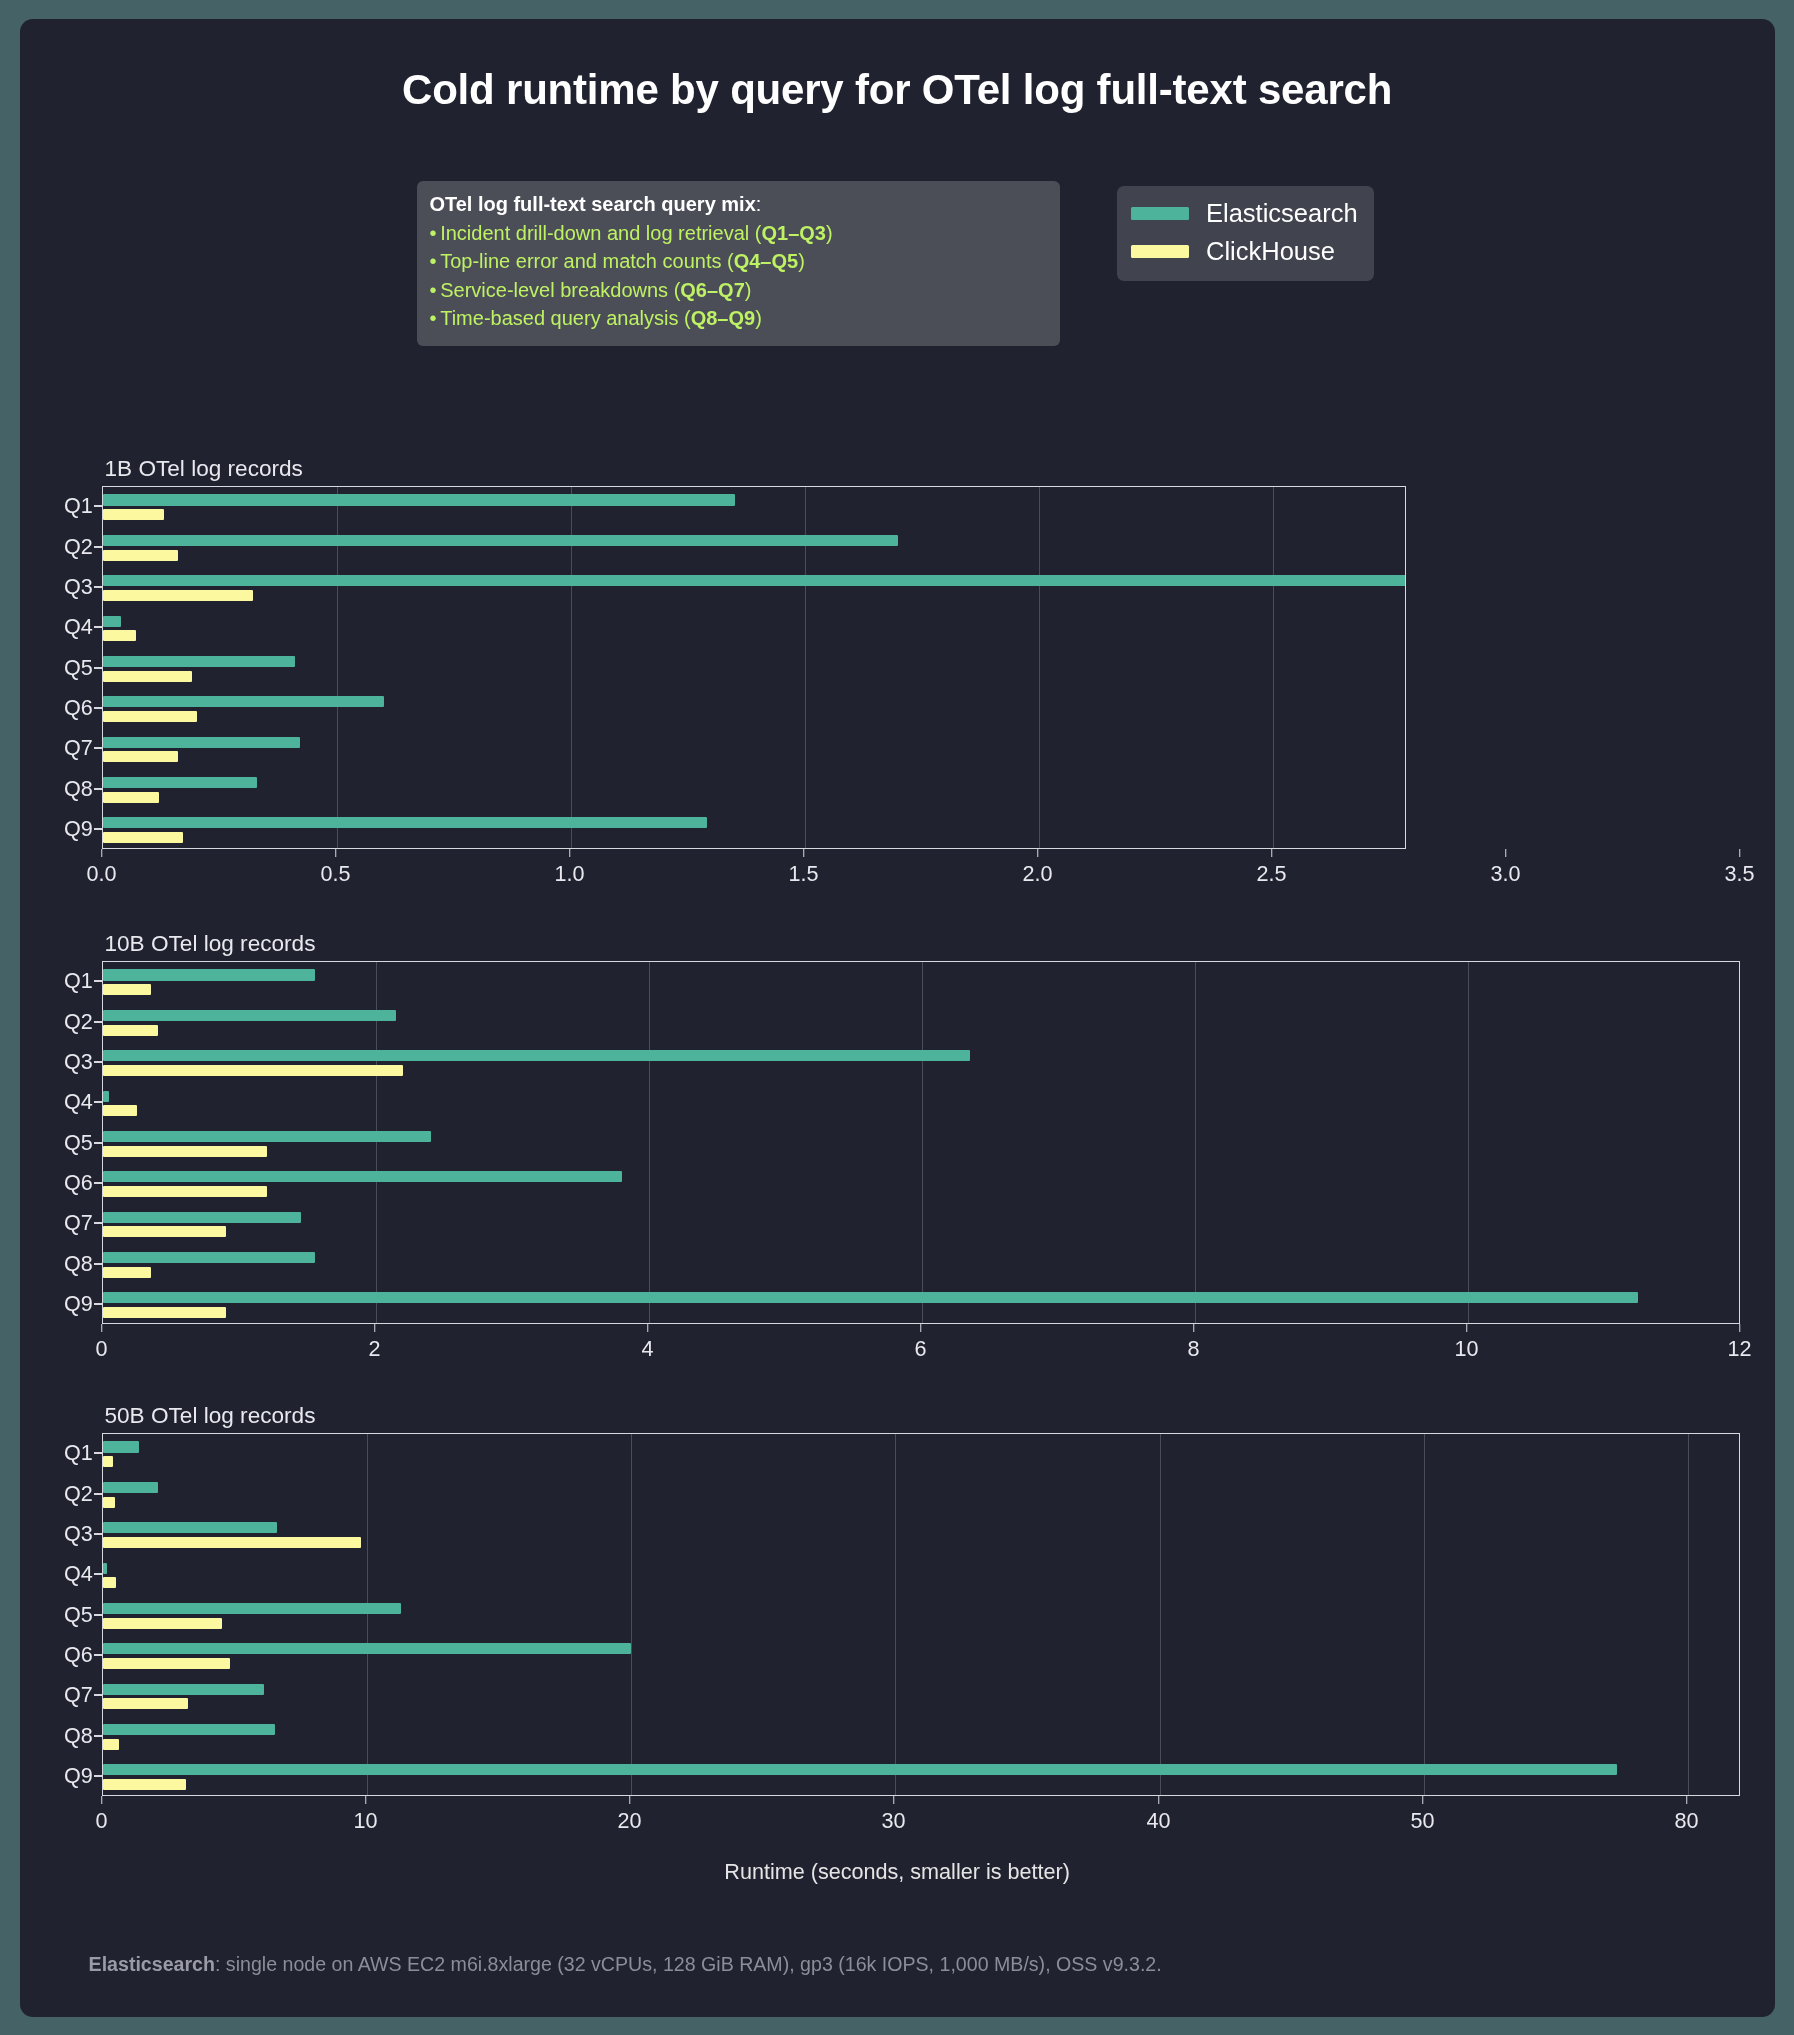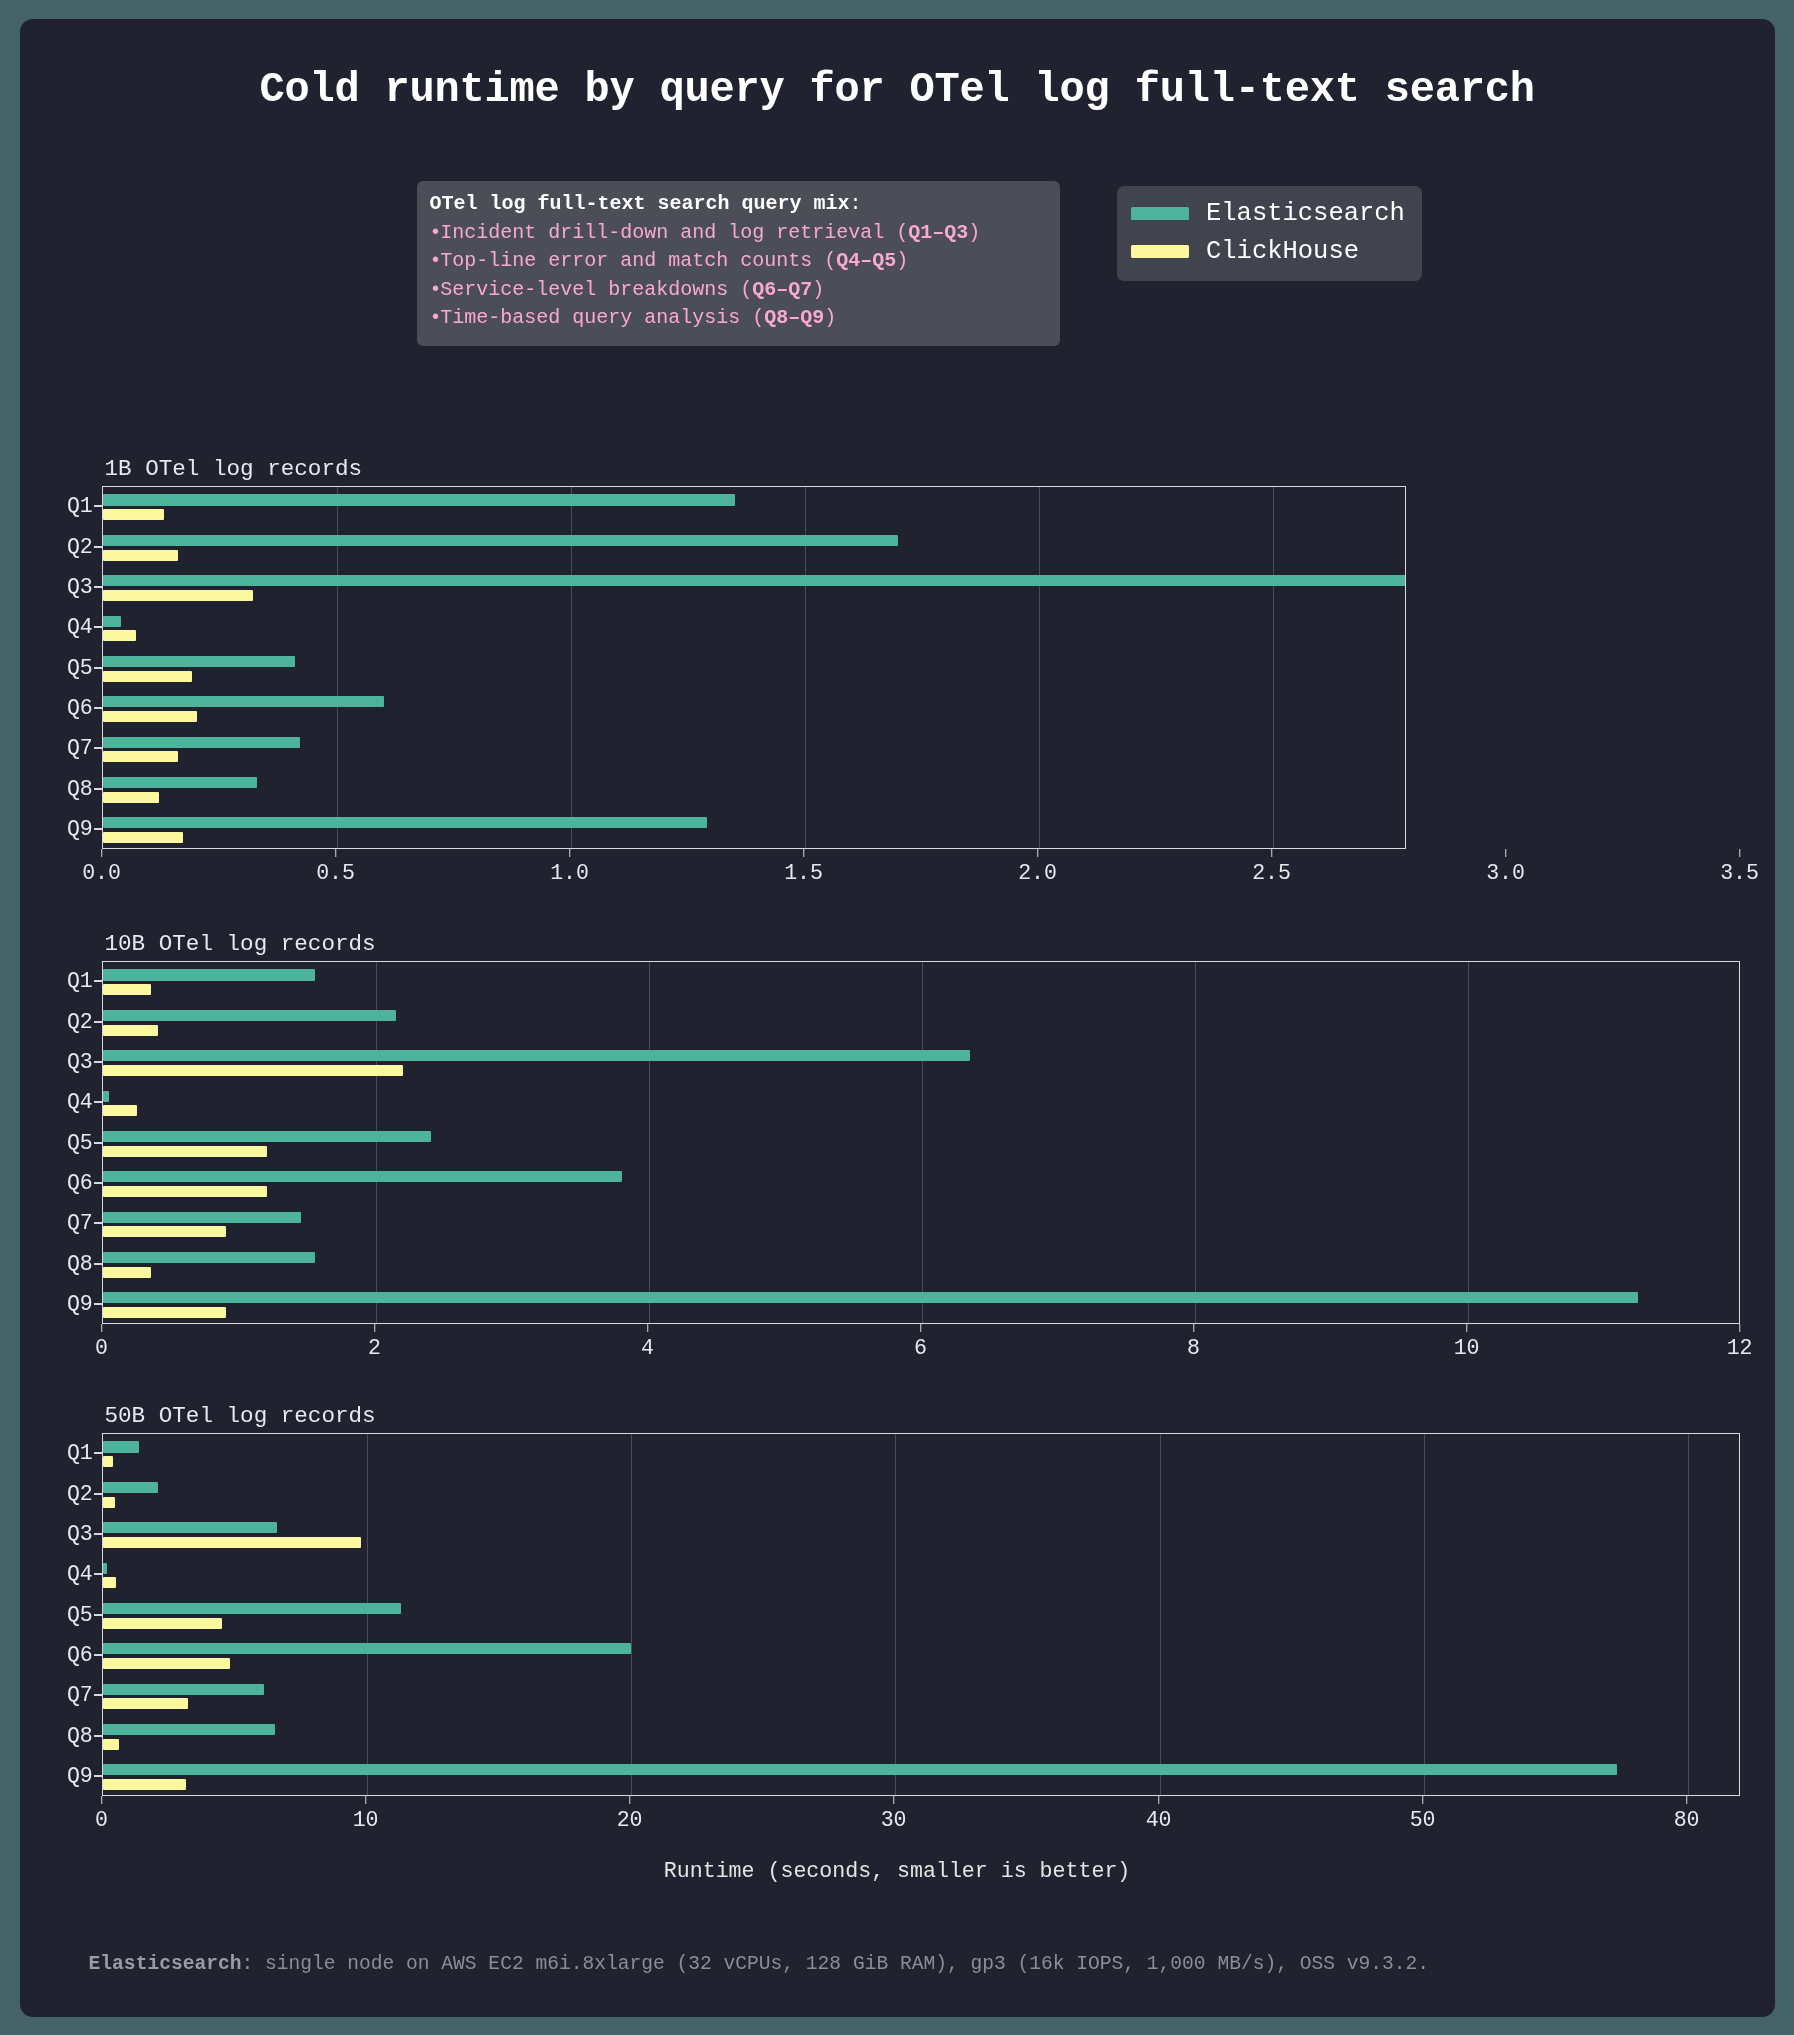--- a/index.html
+++ b/index.html
@@ -9,37 +9,36 @@
     font-family:"Liberation Sans", sans-serif;
     -webkit-font-smoothing:antialiased;
   }
   .figure{
     position:absolute;
     left:19.6px;top:18.7px;
     width:1755px;height:1998px;
     background:#20222f;
     border-radius:12.8px;
     overflow:hidden;
-    font-family:Liberation Mono, monospace;
   }
   .fig-title{
     position:absolute;left:0;top:47px;width:100%;
     text-align:center;
     font-size:42px;font-weight:bold;color:#ffffff;
     letter-spacing:-0.2px;
   }
   
   .annot{
     position:absolute;left:397px;top:162px;width:643px;
     background:#4b4d57;border-radius:6px;
     padding:9.8px 12.8px 12.8px 12.8px;
     box-sizing:border-box;
   }
   .annot .line{
-    color:#f9a8d4;font-size:20px;line-height:28.5px;white-space:nowrap;
+    color:#bef264;font-size:20px;line-height:28.5px;white-space:nowrap;
   }
   .annot .hdr{font-size:20px;line-height:28.5px;color:#fff;}
   .annot .hdr b{font-weight:bold;}
   .annot .bullet{display:inline-block;width:10.8px;}
   .annot b{font-weight:bold;}
   
   .legend{
     position:absolute;left:1097px;top:167px;
     background:#41434e;border-radius:6.9px;
     padding:8.8px 16.7px 10.8px 14.7px;

